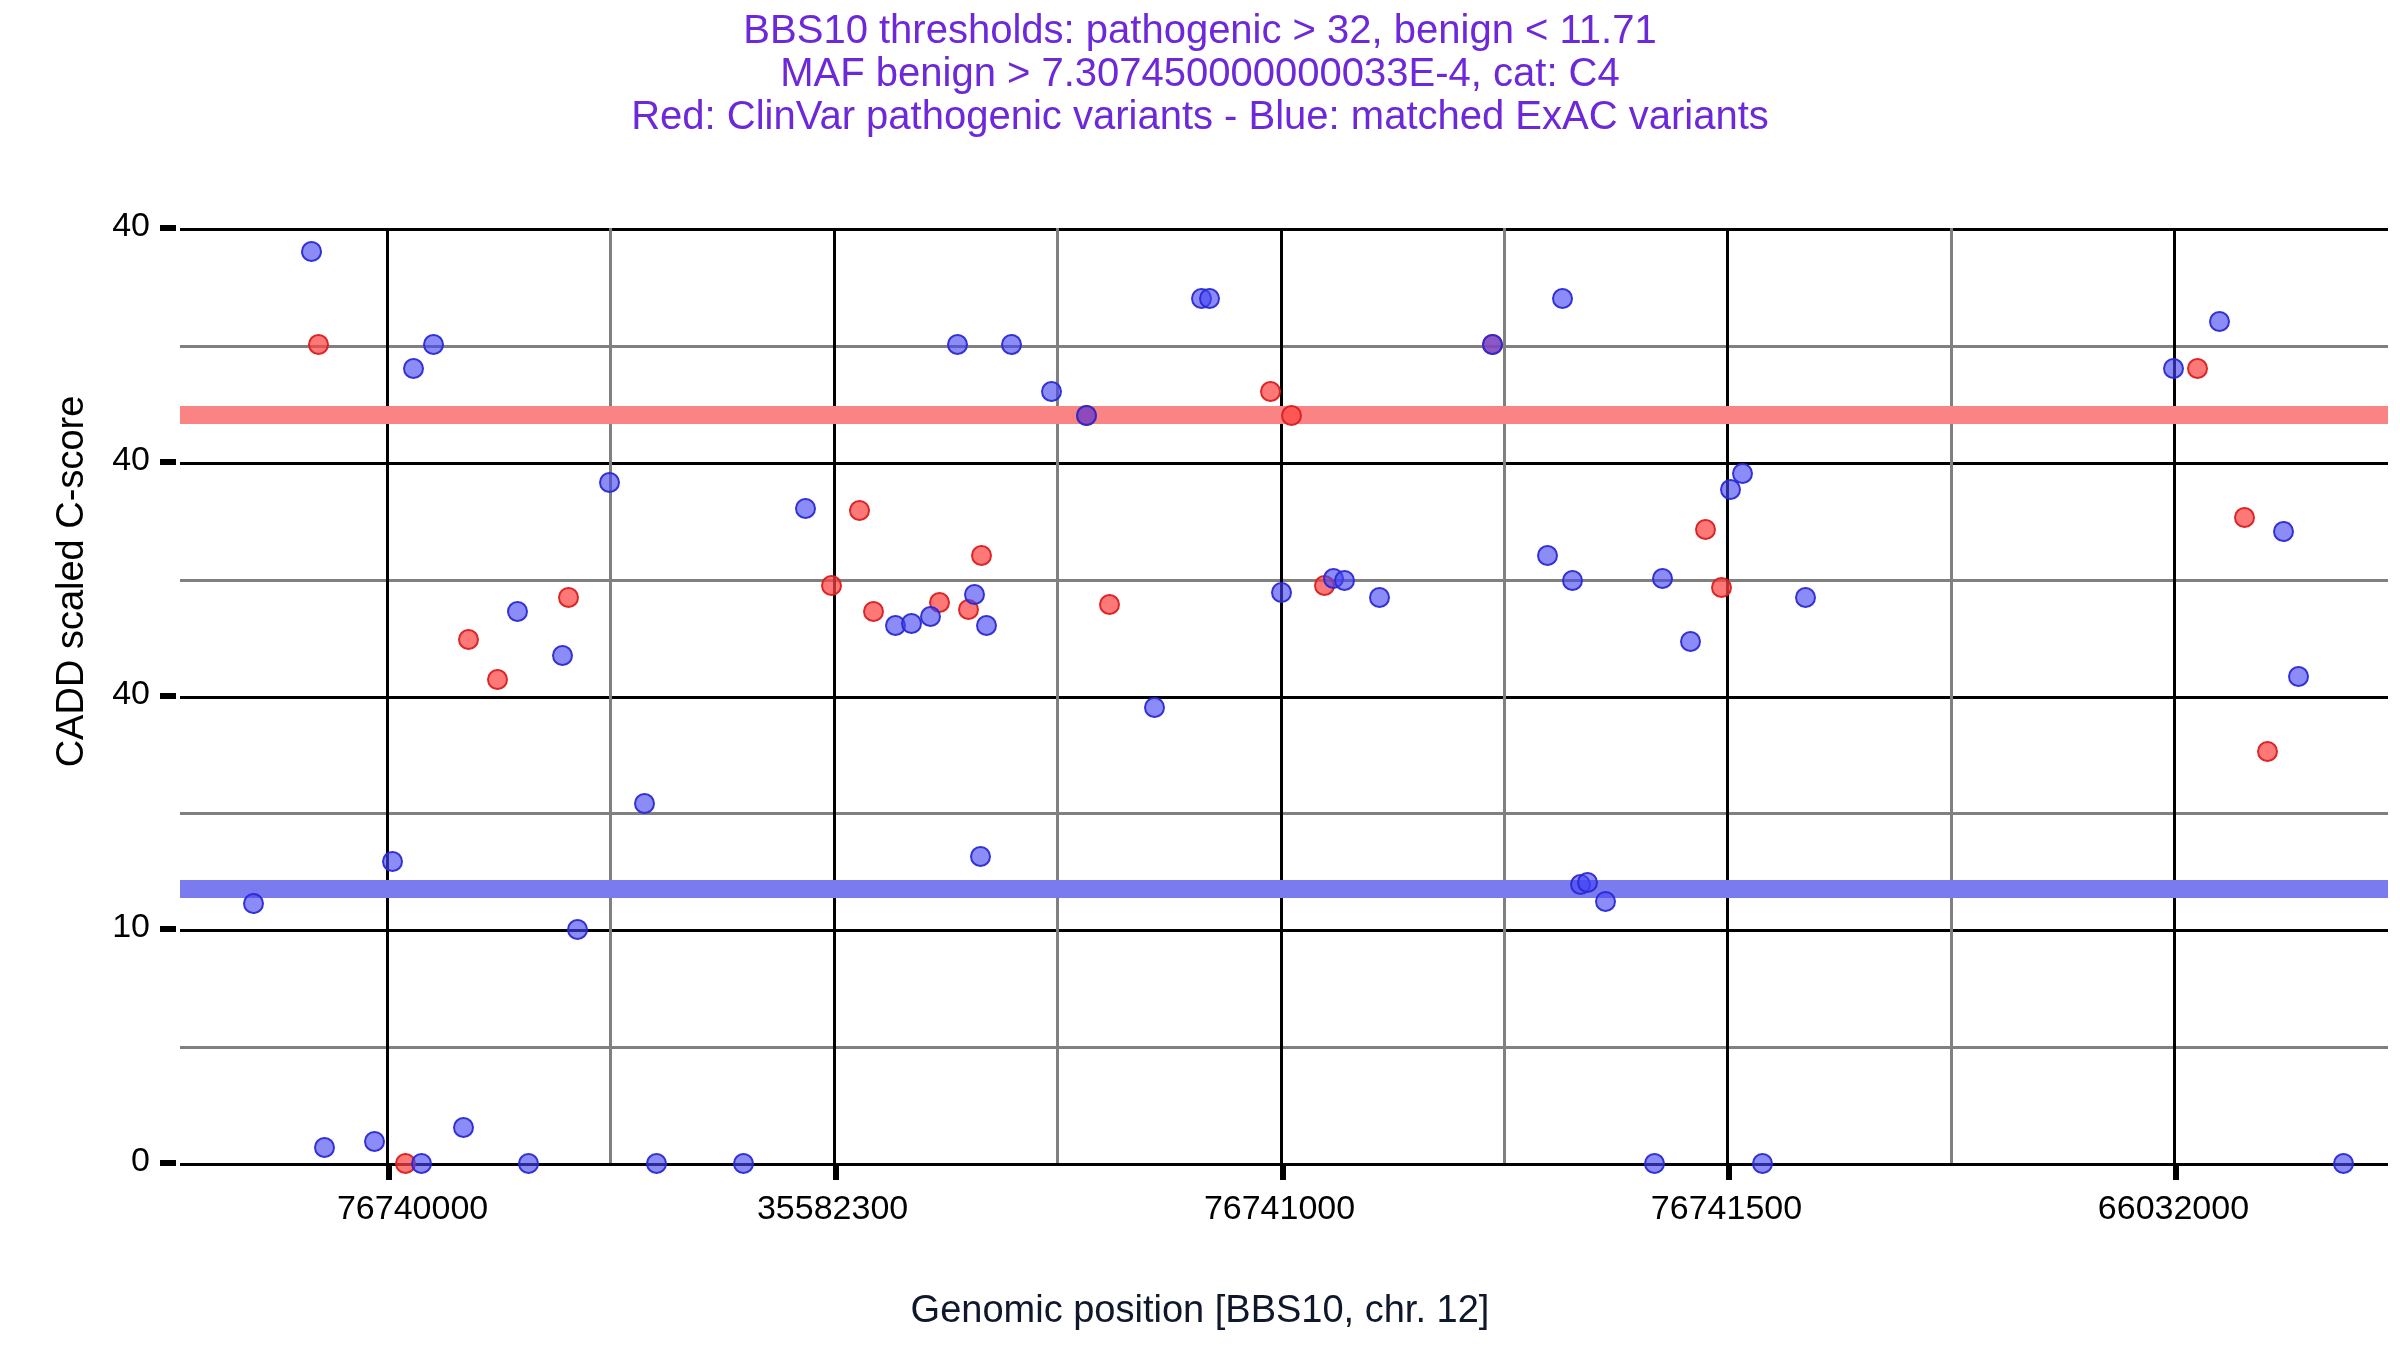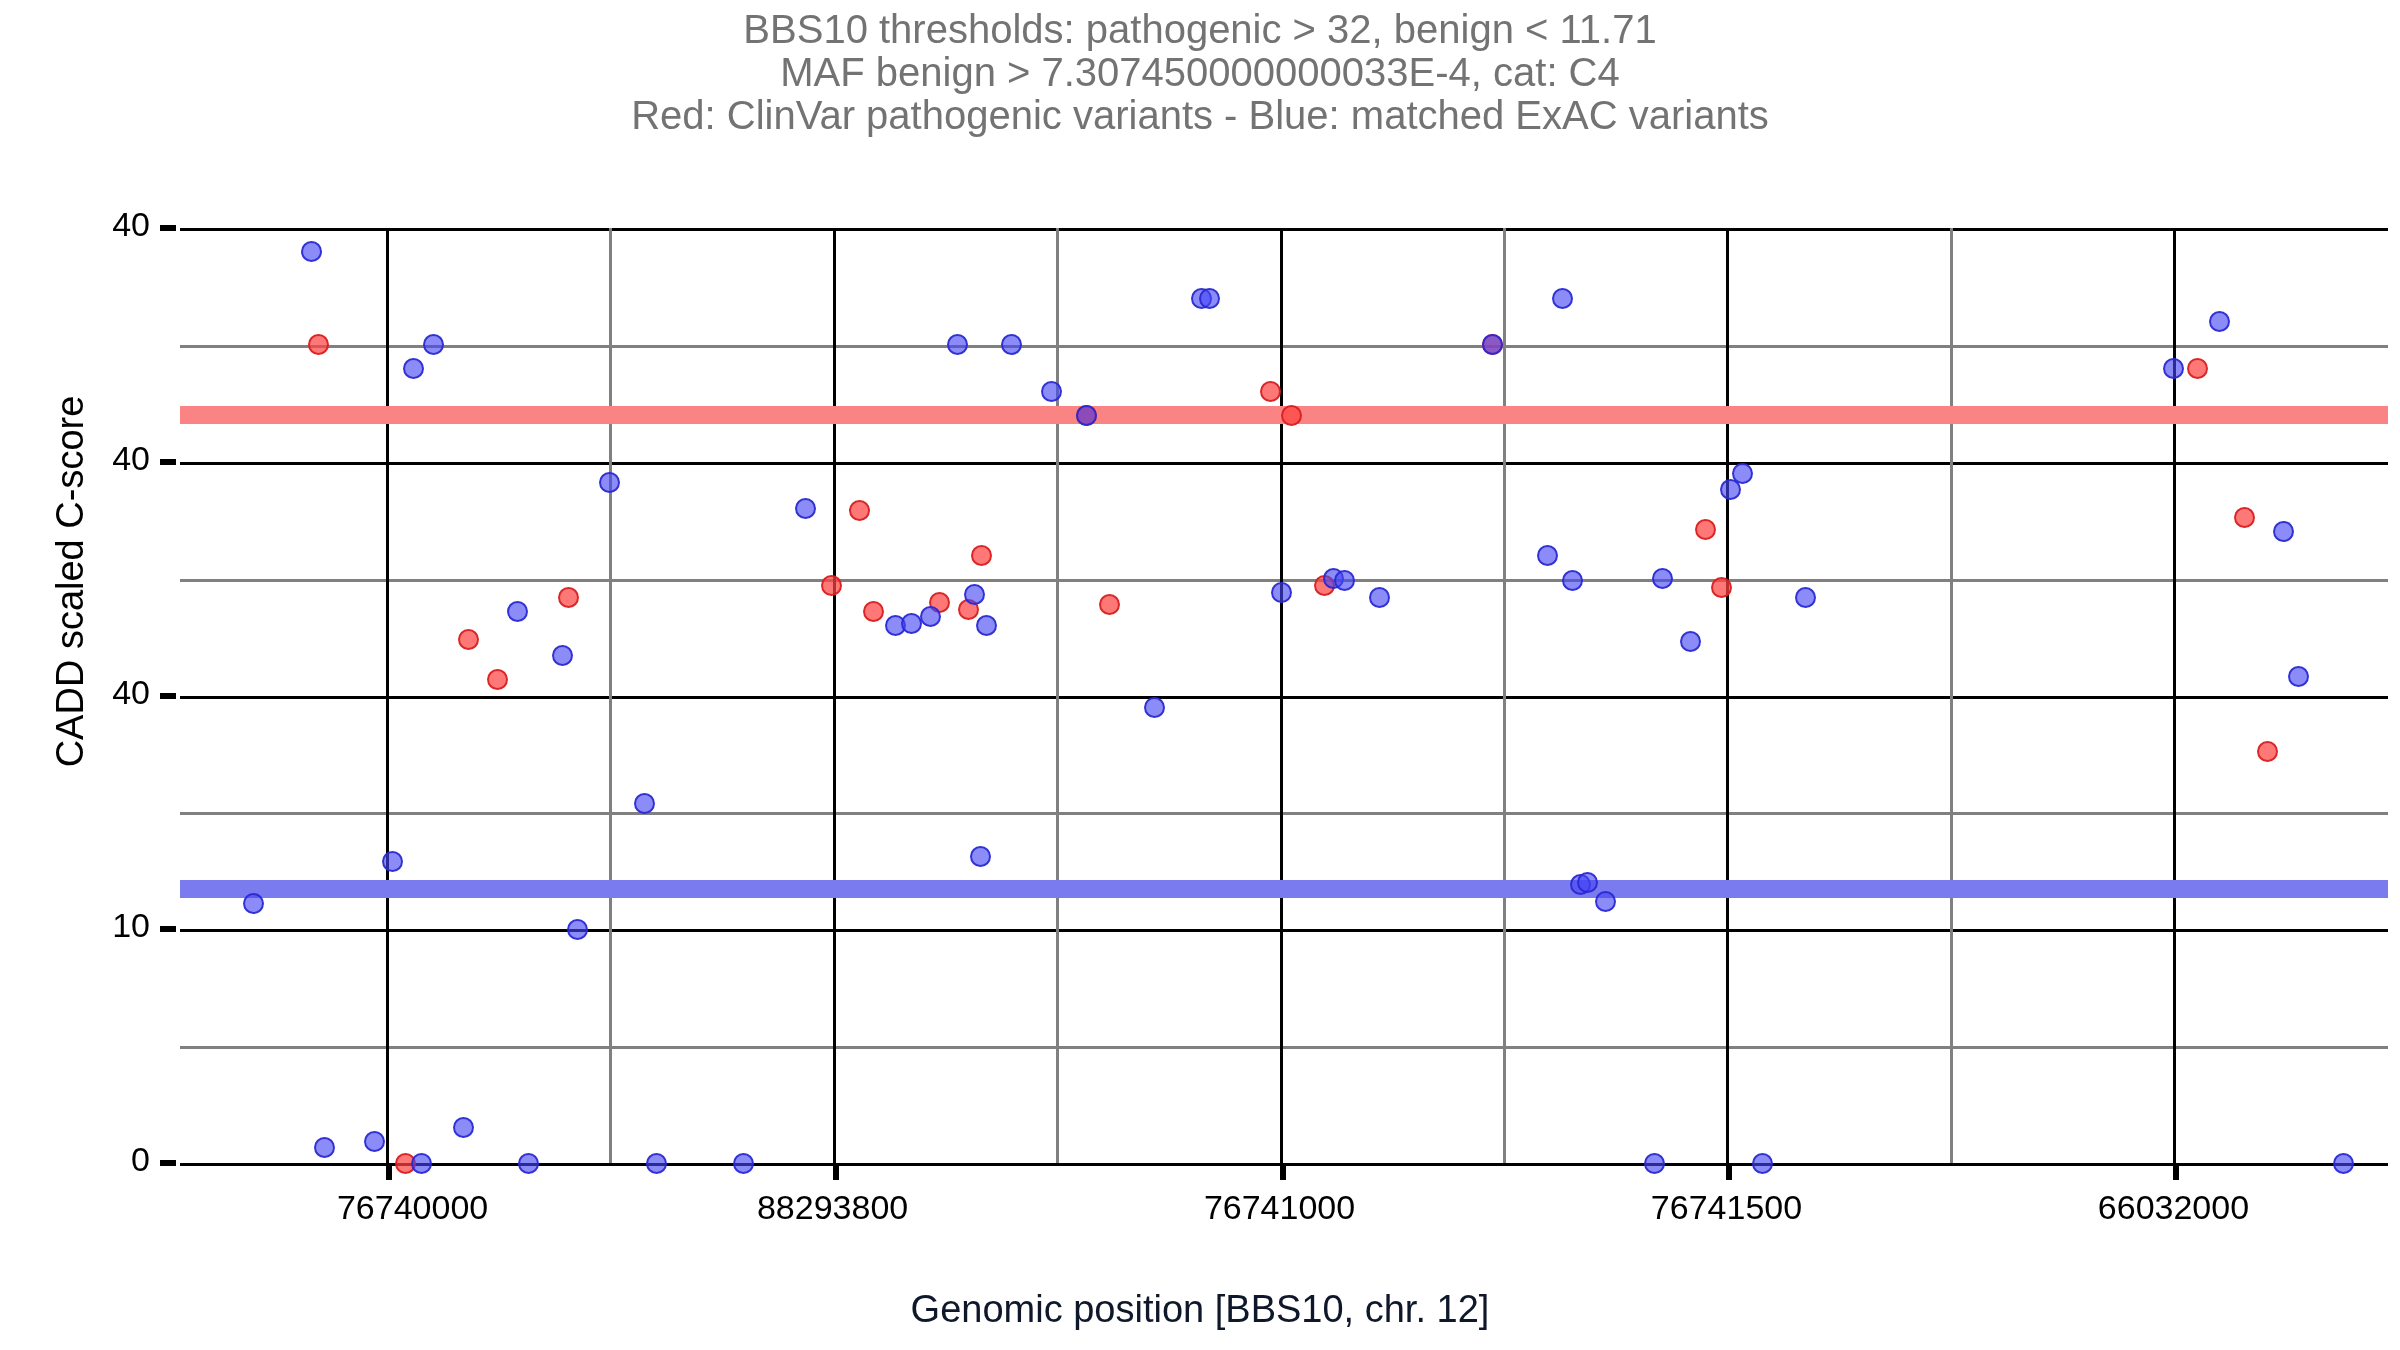--- a/index.html
+++ b/index.html
@@ -23,21 +23,21 @@
   #title-block {
     position: absolute;
     left: 0;
     top: 8px;
     width: 2400px;
     text-align: center;
   }
   .title-line {
     font-size: 40px;
     line-height: 43px;
-    color: #737373;
+    color: #6d28d9;
     white-space: nowrap;
   }
   
   #plot-area {
     position: absolute;
     left: 180px;
     top: 228px;
     width: 2208px;
     height: 935px;
     background: #ffffff;
@@ -165,21 +165,21 @@
       <div class="ytick-label" style="top: 672.5px; right: 2250px;">40</div>
       <div class="ytick-mark" style="top: 458.75px;"></div>
       <div class="ytick-label" style="top: 438.75px; right: 2250px;">40</div>
       <div class="ytick-mark" style="top: 225px;"></div>
       <div class="ytick-label" style="top: 205px; right: 2250px;">40</div>
     </div>
   <div id="x-ticks">
       <div class="xtick-mark" style="left: 385.603px;"></div>
       <div class="xtick-label" style="left: 385.603px; margin-left: 27px;">76740000</div>
       <div class="xtick-mark" style="left: 832.567px;"></div>
-      <div class="xtick-label" style="left: 832.567px;">88293800</div>
+      <div class="xtick-label" style="left: 832.567px;">35582300</div>
       <div class="xtick-mark" style="left: 1279.53px;"></div>
       <div class="xtick-label" style="left: 1279.53px;">76741000</div>
       <div class="xtick-mark" style="left: 1726.49px;"></div>
       <div class="xtick-label" style="left: 1726.49px;">76741500</div>
       <div class="xtick-mark" style="left: 2173.46px;"></div>
       <div class="xtick-label" style="left: 2173.46px;">66032000</div>
     </div>
 
   <div id="plot-area">
     <div id="gridlines">

